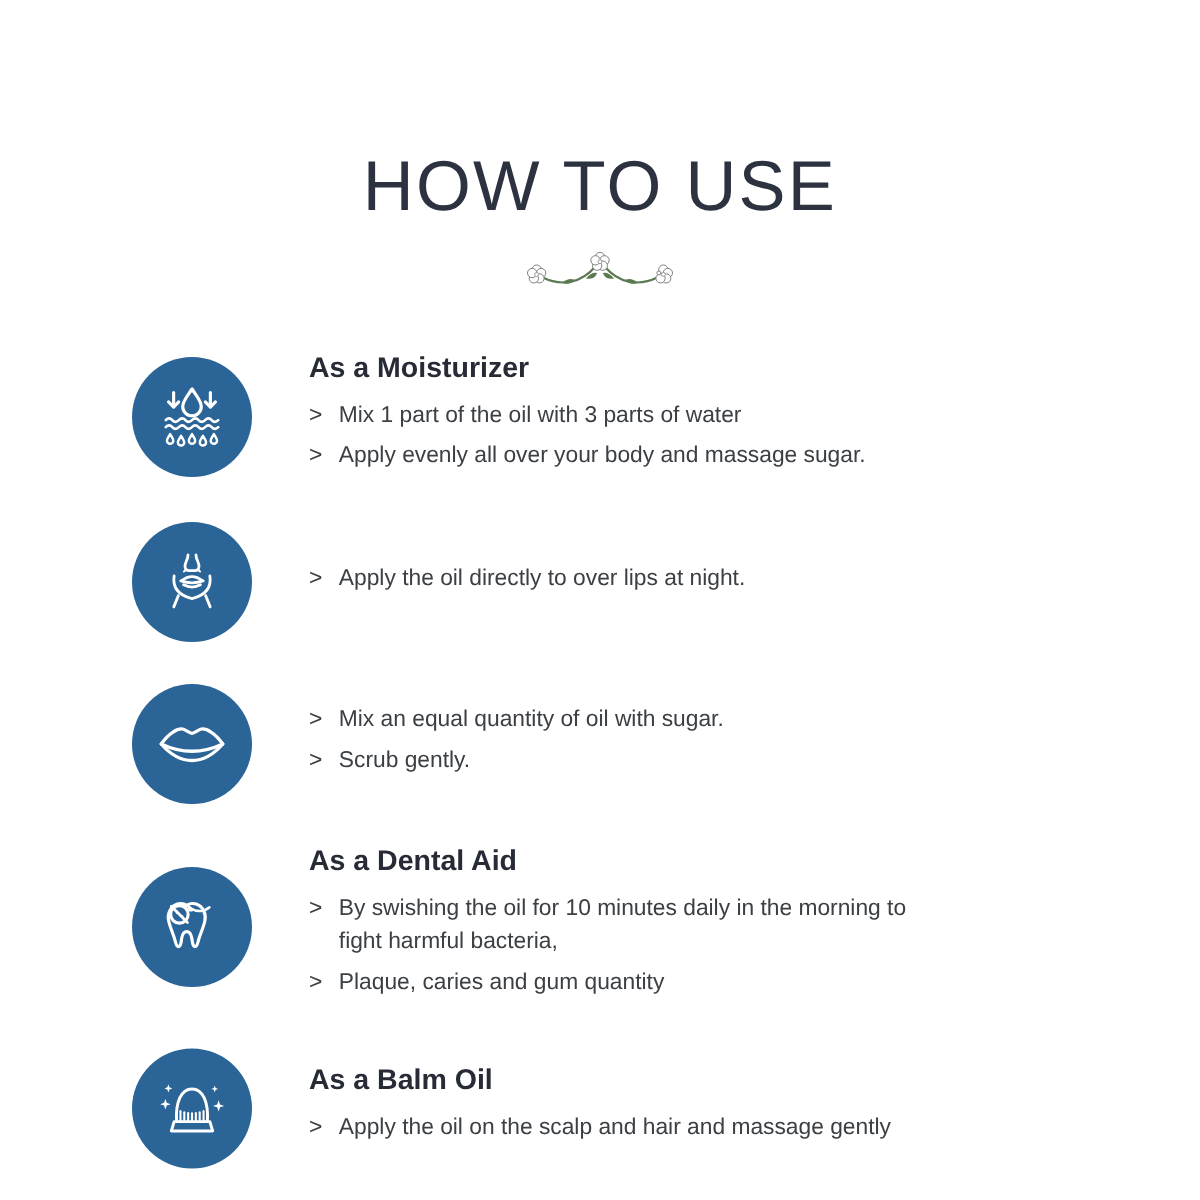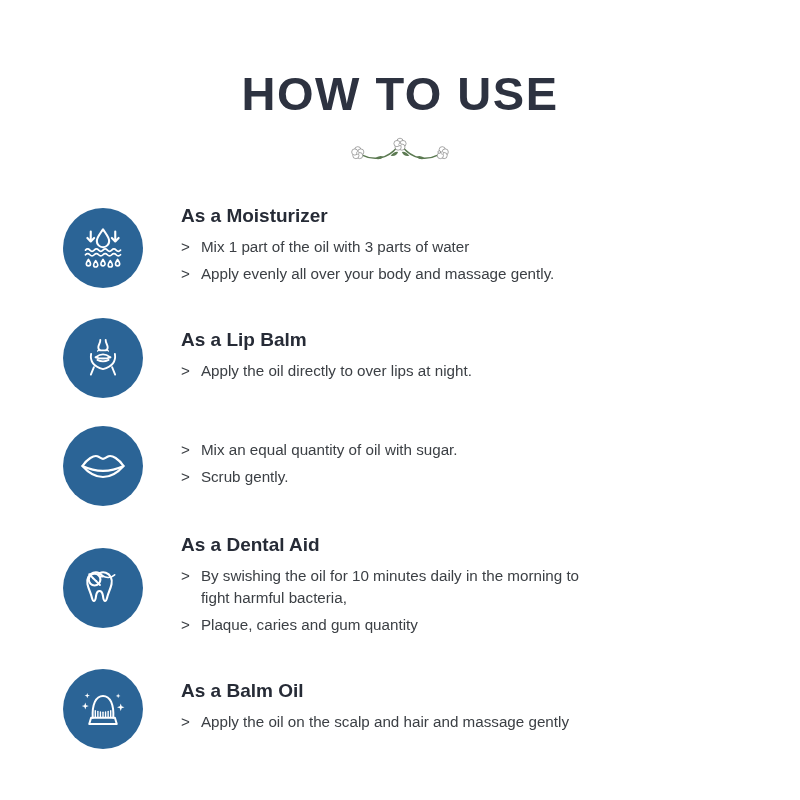--- a/index.html
+++ b/index.html
@@ -1,19 +1,19 @@
 <!DOCTYPE html>
 <html><head>
 <meta charset="utf-8">
 <style>
   html,body{margin:0;padding:0;background:#ffffff;}
   .page{width:800px;height:800px;background:#ffffff;font-family:"Liberation Sans",sans-serif;overflow:hidden;position:relative;}
-  .title{margin-top:66px;text-align:center;font-size:47px;font-weight:700;letter-spacing:1.5px;color:#2d3240;}
+  .title{margin-top:96px;text-align:center;font-size:47px;font-weight:400;letter-spacing:1.5px;color:#2d3240;}
   .divider-wrap{display:flex;justify-content:center;margin-top:12px;}
-  .sections{margin-top:34px;padding-left:63px;}
+  .sections{margin-top:34px;padding-left:88px;}
   .row{display:flex;align-items:center;margin-bottom:28px;min-height:80px;}
   .circle{width:80px;height:80px;border-radius:50%;background:#2b6496;flex:0 0 80px;display:flex;align-items:center;justify-content:center;margin-right:38px;}
   .texts{width:415px;}
   .heading{font-size:19px;font-weight:700;color:#262b36;margin:0 0 9px 0;}
   .bullet{display:flex;font-size:15.2px;color:#3c4045;line-height:1.45;margin-bottom:5px;}
   .bullet .marker{flex:0 0 auto;margin-right:11px;}
   .bullet .btext{flex:1 1 auto;}
 </style>
 </head>
 <body>
@@ -79,39 +79,38 @@
         </svg>
       </div>
       <div class="texts">
         <div class="heading">As a Moisturizer</div>
         <div class="bullet">
           <span class="marker">&gt;</span>
           <span class="btext">Mix 1 part of the oil with 3 parts of water</span>
         </div>
         <div class="bullet">
           <span class="marker">&gt;</span>
-          <span class="btext">Apply evenly all over your body and massage gently.</span>
+          <span class="btext">Apply evenly all over your body and massage sugar.</span>
         </div>
       </div>
     </div>
 
     <div class="row">
       <div class="circle">
         <svg viewBox="0 0 48 48" width="56" height="56" fill="none" stroke="#ffffff" stroke-width="1.6" stroke-linecap="round" stroke-linejoin="round">
           <path d="M21.7 8.5c.2 2.6-1.9 4.3-1.7 6.6.1 1.5 1.1 2.4 2.4 2.4h3.2c1.3 0 2.3-.9 2.4-2.4.2-2.3-1.9-4-1.7-6.6"></path>
           <path d="M20.2 17.4l-.8.6M27.8 17.4l.8.6" stroke-width="1.2"></path>
           <path d="M18.2 23.2q2.8-2.3 5.8-2.3t5.8 2.3"></path>
           <path d="M17.6 23.4q6.4 2.1 12.8 0"></path>
           <path d="M19.2 25.6q4.8 2.6 9.6 0"></path>
           <path d="M13.8 20.5c-1 6.3 2.3 11 10.2 13 7.9-2 11.2-6.7 10.2-13"></path>
           <path d="M16.2 31.8L13.6 38.2M31.8 31.8L34.4 38.2"></path>
         </svg>
       </div>
       <div class="texts">
-        <div class="heading">As a Lip Balm</div>
         <div class="bullet">
           <span class="marker">&gt;</span>
           <span class="btext">Apply the oil directly to over lips at night.</span>
         </div>
       </div>
     </div>
 
     <div class="row">
       <div class="circle">
         <svg viewBox="0 0 48 48" width="58" height="58" fill="none" stroke="#ffffff" stroke-width="1.8" stroke-linecap="round" stroke-linejoin="round">

